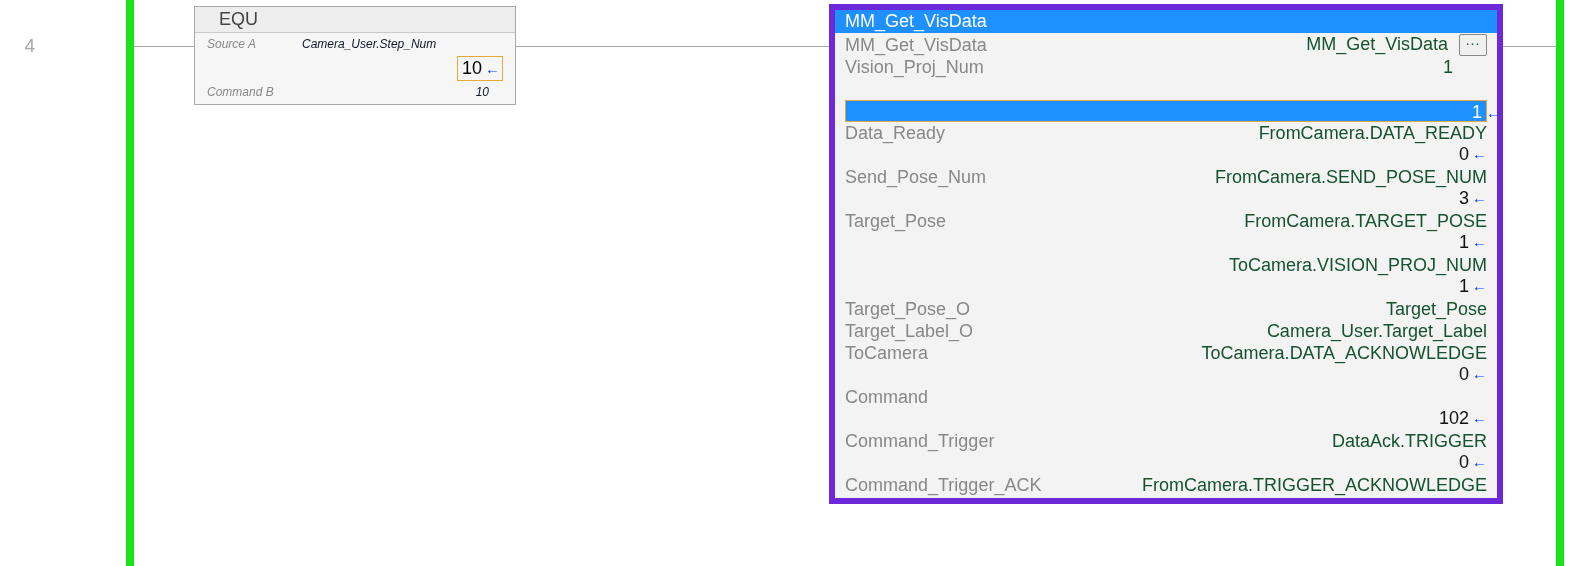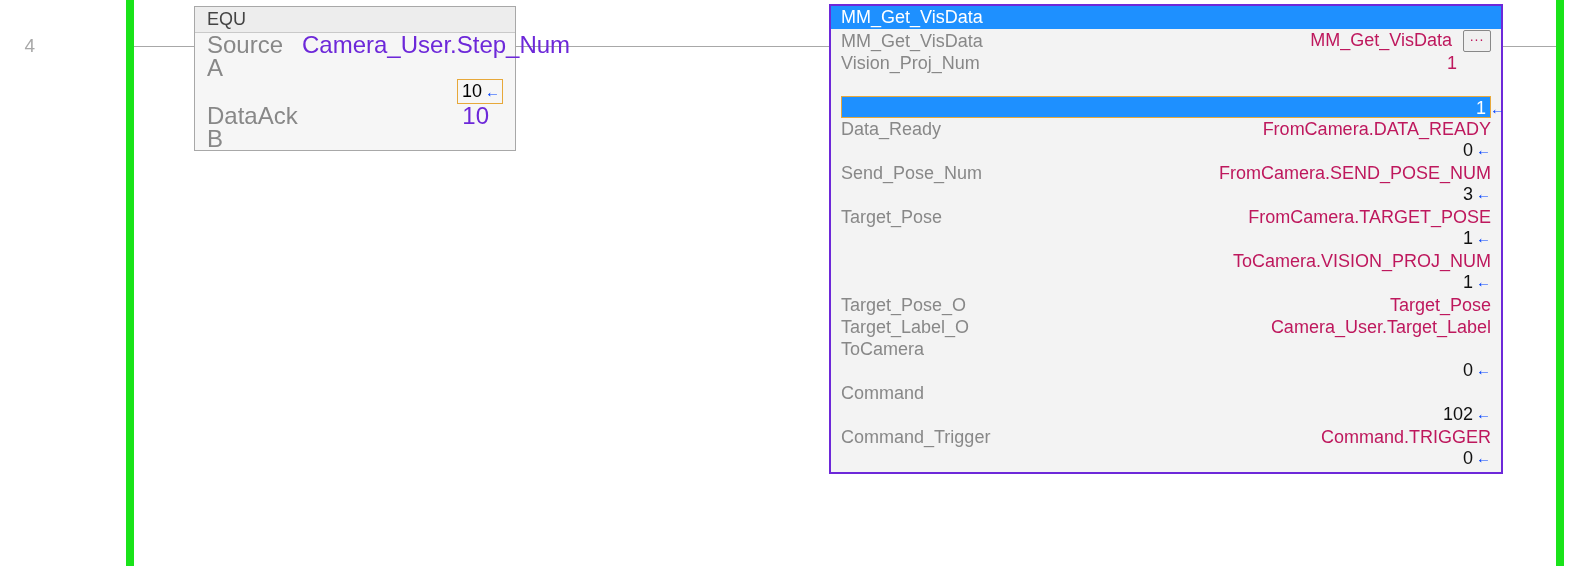--- a/index.html
+++ b/index.html
@@ -82,37 +82,38 @@
     left: 194px;
     top: 6px;
     width: 322px;
     background: #f6f6f6;
     border: 1px solid #a8a8a8;
     box-sizing: border-box;
   }
   .equ-title {
     background: #ededed;
     border-bottom: 1px solid #c9c9c9;
-    padding: 2px 12px 2px 12px;
+    padding: 2px 12px 2px 24px;
     font-size: 18px;
     color: #444;
   }
   .equ-row {
     display: flex;
-    font-size: 24px;
+    font-size: 12px;
     padding: 0 12px;
     line-height: 23px;
+    font-style: italic;
   }
   .equ-label {
     color: #888;
     width: 95px;
     flex: 0 0 95px;
   }
   .equ-val {
-    color: #6d28d9;
+    color: #0f172a;
     flex: 1;
     text-align: left;
   }
   .equ-numrow {
     display: flex;
     justify-content: flex-end;
     padding: 0 12px 0 0;
     line-height: 23px;
   }
   .equ-numval {
@@ -132,21 +133,21 @@
     font-weight: bold;
   }
 
   
   .mm-block {
     position: absolute;
     left: 829px;
     top: 4px;
     width: 674px;
     background: #f3f3f3;
-    border: 2px solid #6d28d9;
+    border: 6px solid #6d28d9;
     box-sizing: border-box;
   }
   .mm-title {
     background: #1e90ff;
     color: #ffffff;
     font-size: 18px;
     padding: 1px 10px 1px 10px;
     font-weight: 500;
   }
   .mm-body {
@@ -159,21 +160,21 @@
     align-items: center;
     min-height: 22px;
   }
   .mm-row .p-label {
     color: #888;
     white-space: nowrap;
   }
   .mm-row .p-val {
     flex: 1;
     text-align: right;
-    color: #be185d;
+    color: #14532d;
     white-space: nowrap;
   }
   .mm-numrow {
     display: flex;
     justify-content: flex-end;
     align-items: center;
     height: 20px;
     margin-bottom: 2px;
   }
   .mm-numrow .num {
@@ -257,21 +258,21 @@
       <div class="equ-label">Source A</div>
       <div class="equ-val">Camera_User.Step_Num</div>
     </div>
     <div class="equ-numrow">
       <span class="equ-numval boxed">
         <span>10</span>
         <span class="left-arrow">←</span>
       </span>
     </div>
     <div class="equ-row">
-      <div class="equ-label">DataAck B</div>
+      <div class="equ-label">Command B</div>
       <div class="equ-val" style="text-align:right; padding-right:14px;">10</div>
     </div>
   </div>
 
   <div class="mm-block">
     <div class="mm-title">MM_Get_VisData</div>
     <div class="mm-body">
 
       <div class="mm-row">
         <span class="p-label">MM_Get_VisData</span>
@@ -336,40 +337,45 @@
         <span class="p-val">Target_Pose</span>
       </div>
 
       <div class="mm-row">
         <span class="p-label">Target_Label_O</span>
         <span class="p-val">Camera_User.Target_Label</span>
       </div>
 
       <div class="mm-row">
         <span class="p-label">ToCamera</span>
+        <span class="p-val">ToCamera.DATA_ACKNOWLEDGE</span>
       </div>
       <div class="mm-numrow">
         <span class="num">0</span>
         <span class="arrow">←</span>
       </div>
 
       <div class="mm-row">
         <span class="p-label">Command</span>
       </div>
       <div class="mm-numrow">
         <span class="num">102</span>
         <span class="arrow">←</span>
       </div>
 
       <div class="mm-row">
         <span class="p-label">Command_Trigger</span>
-        <span class="p-val">Command.TRIGGER</span>
+        <span class="p-val">DataAck.TRIGGER</span>
       </div>
       <div class="mm-numrow">
         <span class="num">0</span>
         <span class="arrow">←</span>
       </div>
 
+      <div class="mm-row">
+        <span class="p-label">Command_Trigger_ACK</span>
+        <span class="p-val">FromCamera.TRIGGER_ACKNOWLEDGE</span>
+      </div>
 
     </div>
   </div>
 
 </div>
 
 </body></html>

